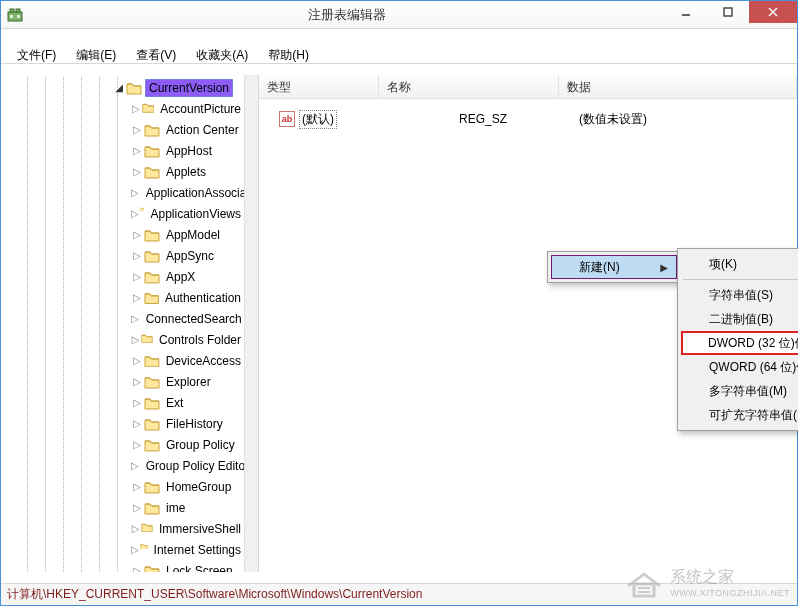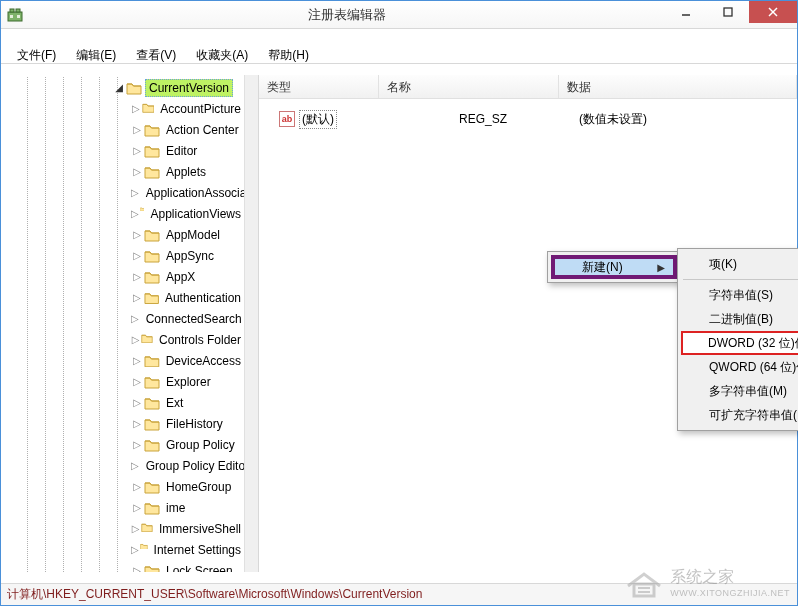--- a/index.html
+++ b/index.html
@@ -14,35 +14,35 @@
   .menubar { height: 24px; display: flex; align-items: center; padding: 0 6px; border-bottom: 1px solid #d8d8d8; background:#fff; }
   .menubar .mitem { padding: 2px 10px; cursor: default; margin-top: 8px; }
   .content { flex: 1; display: flex; min-height: 0; }
   .tree-pane { width: 258px; border-right: 1px solid #d8d8d8; overflow: hidden; position: relative; padding-top: 2px; background:#fff; }
   .tree { position:absolute; left:0; top:2px; right:14px; bottom:0; overflow:hidden; }
   .tree-row { height: 21px; display: flex; align-items: center; white-space: nowrap; }
   .tree-row .twisty { width: 12px; color: #888; display: inline-block; text-align: center; font-size:10px;}
   .tree-row .twisty.open { color:#333; }
   .tree-row .folder { width:16px; height:14px; margin: 0 3px 0 1px; display:inline-block; }
   .tree-row .label { padding: 1px 3px; }
-  .tree-row.selected .label { background:#bef264; border:1px dotted #6aa3d8; }
+  .tree-row.selected .label { background:#8b5cf6; border:1px dotted #6aa3d8; }
   .vlines { position:absolute; left:0; top:2px; bottom:0; pointer-events:none; }
   .vline { position:absolute; top:0; bottom:0; border-left:1px dotted #b0b0b0; }
   .tree-scroll { position:absolute; right:0; top:0; width:14px; bottom:0; background:#f0f0f0; border-left:1px solid #e0e0e0; }
   .list-pane { flex:1; display:flex; flex-direction:column; position:relative; }
   .list-header { height:24px; display:flex; border-bottom:1px solid #e0e0e0; background:linear-gradient(#fdfdfd,#f1f1f1); }
   .list-header .col { padding:4px 8px; border-right:1px solid #e2e2e2; color:#333; }
   .list-body { flex:1; position:relative; background:#fff; }
   .list-row { display:flex; height:20px; align-items:center; }
   .list-row .cell { padding:2px 20px;margin-top:20px; }
   .ab-icon { width:16px; height:16px; margin-right:4px; display:inline-flex; align-items:center; justify-content:center; border:1px solid #c77; color:#c33; font-size:9px; font-weight:bold; background:#fff; }
   .context-root { position:absolute; left:288px; top:152px; z-index:20; }
   .ctx { background:#f0f0f0; border:1px solid #a0a0a0; box-shadow:2px 3px 6px rgba(0,0,0,0.25); padding:3px; }
   .ctx .ctx-item { height:24px; display:flex; align-items:center; padding:0 30px 0 28px; position:relative; white-space:nowrap; }
-  .ctx .ctx-item.hl { background:#bfdcf5; border:4px solid #701a75; padding-left:27px;text-align:center; }
+  .ctx .ctx-item.hl { background:#bfdcf5; border:1px solid #701a75; padding-left:27px;text-align:center; }
   .ctx .ctx-item .arrow { position:absolute; right:8px; font-size:10px; color:#333;}
   .sub { position:absolute; left:130px; top:-3px; }
   .sub .ctx-item { padding-right:50px; }
   .ctx .boxed { border:2px solid #d22; padding-left:25px; background:#fff; }
   .statusbar { height:22px; border-top:1px solid #d8d8d8; display:flex; align-items:center; padding:0 6px; background:#f6f6f6; color:#7f1d1d; }
   .watermark { position:absolute; right:8px; bottom:8px; opacity:0.45; color:#7a7a7a; display:flex; align-items:center; gap:6px; pointer-events:none; }
   .watermark .house { width:40px; height:30px; }
   svg { display:block; }
 </style>
 </head>
@@ -132,21 +132,21 @@
             <span class="label">Action Center</span>
           </div>
           <div class="tree-row" style="padding-left: 130px;">
             <span class="twisty">▷</span>
             <span class="folder">
               <svg viewBox="0 0 16 14">
                 <path d="M1 3h5l1.5 2H15v8H1z" fill="#ffe79e" stroke="#c9a33a"></path>
                 <path d="M1 3h5l1.5 2H15" fill="none" stroke="#c9a33a"></path>
               </svg>
             </span>
-            <span class="label">Editor</span>
+            <span class="label">AppHost</span>
           </div>
           <div class="tree-row" style="padding-left: 130px;">
             <span class="twisty">▷</span>
             <span class="folder">
               <svg viewBox="0 0 16 14">
                 <path d="M1 3h5l1.5 2H15v8H1z" fill="#ffe79e" stroke="#c9a33a"></path>
                 <path d="M1 3h5l1.5 2H15" fill="none" stroke="#c9a33a"></path>
               </svg>
             </span>
             <span class="label">Applets</span>

